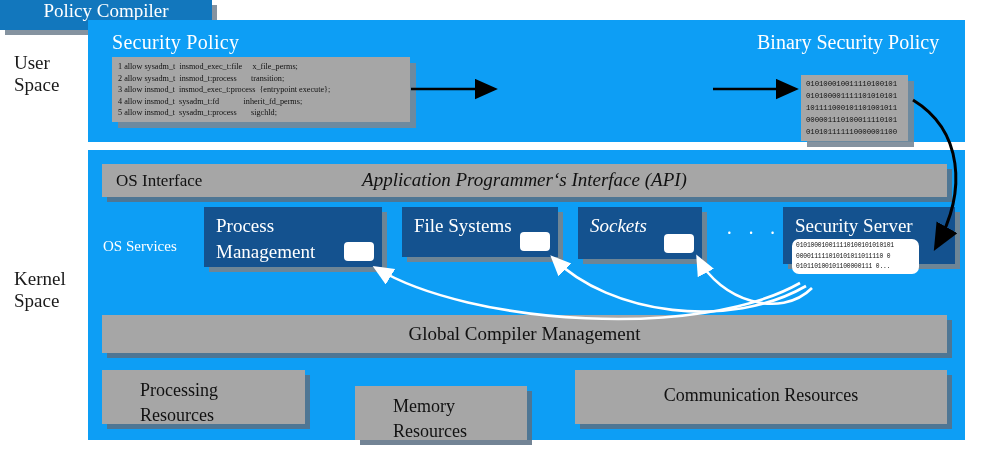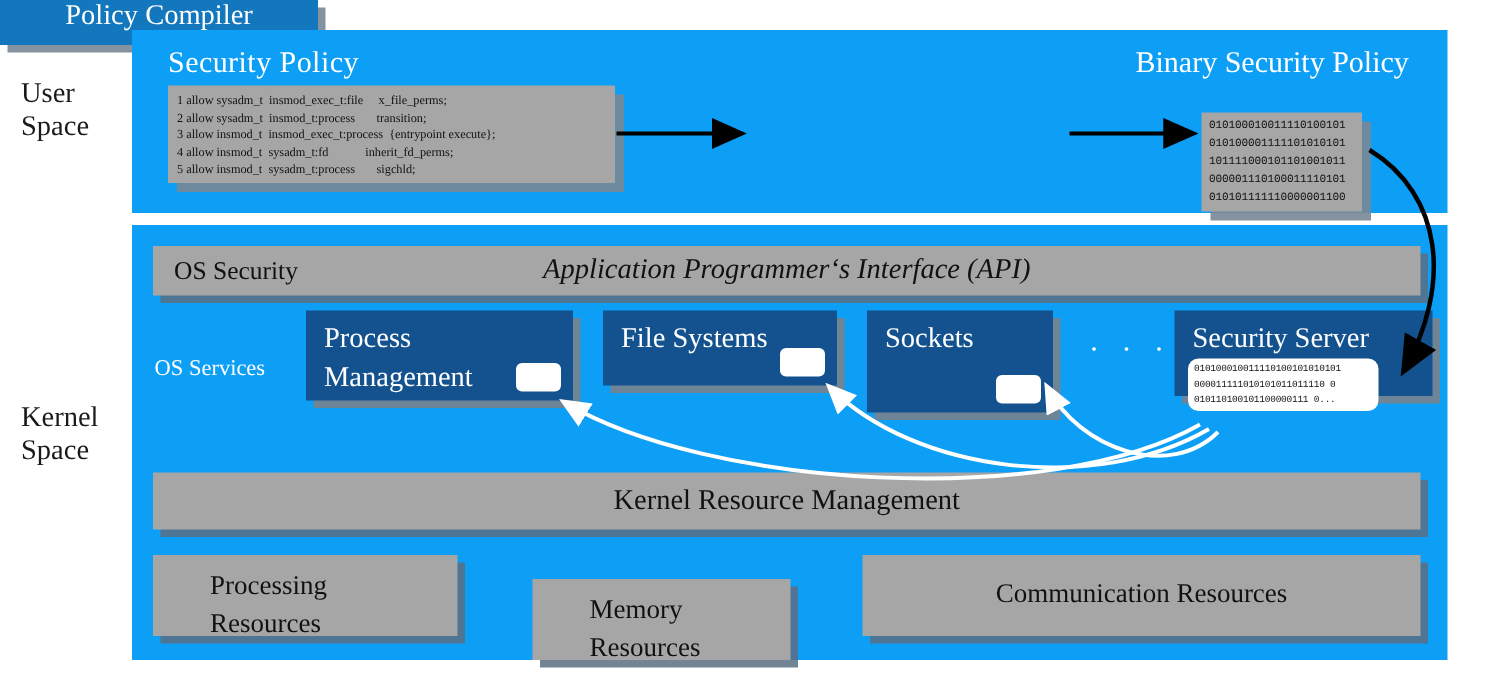--- a/index.html
+++ b/index.html
@@ -90,21 +90,21 @@
   .service-title{
     position:absolute;left:12px;top:6px;right:8px;
     font-size:19px;line-height:26px;color:#fff;
   }
   .hook{
     position:absolute;background:#ffffff;border-radius:4px;
     width:30px;height:19px;right:8px;bottom:6px;
   }
   #svc-process{left:204px;top:207px;width:178px;height:60px;}
   #svc-files{left:402px;top:207px;width:156px;height:50px;}
-  #svc-sockets{left:578px;top:207px;width:124px;height:68px;}
+  #svc-sockets{left:578px;top:207px;width:124px;height:52px;font-style:italic;}
   #svc-security{left:783px;top:207px;width:148px;height:57px;padding-left:24px;}
   #ellipsis{
     position:absolute;left:726px;top:222px;color:#fff;font-size:20px;
     letter-spacing:5px;
   }
   #security-callout{
     position:absolute;left:9px;top:32px;width:127px;height:35px;
     background:#fff;border-radius:7px;
   }
   #security-callout-text{
@@ -167,21 +167,21 @@
     <div id="binary-policy-text">010100010011110100101
 010100001111101010101
 101111000101101001011
 000001110100011110101
 010101111110000001100</div>
   </div>
 
   <div class="blue-panel" id="kernel-panel"></div>
 
   <div class="greybox" id="os-interface-box">
-    <div id="os-interface-label">OS Security</div>
+    <div id="os-interface-label">OS Interface</div>
     <div id="api-label">Application Programmer‘s Interface (API)</div>
   </div>
 
   <div id="os-services-label">OS Services</div>
 
   <div class="dkbluebox service-box" id="svc-process">
     <div class="service-title" style="white-space:pre-line">Process
 Management</div>
     <div class="hook"></div>
   </div>
@@ -201,21 +201,21 @@
   <div class="dkbluebox service-box" id="svc-security">
     <div class="service-title">Security Server</div>
     <div id="security-callout">
       <div id="security-callout-text">010100010011110100101010101
 000011111010101011011110 0
 010110100101100000111 0...</div>
     </div>
   </div>
 
   <div class="greybox" id="grm-box">
-    <span>Kernel Resource Management</span>
+    <span>Global Compiler Management</span>
   </div>
 
   <div class="greybox res-box" id="res-processing">
     <div class="res-text">
       <div>Processing</div>
       <div>Resources</div>
     </div>
   </div>
 
   <div class="greybox res-box" id="res-memory">

